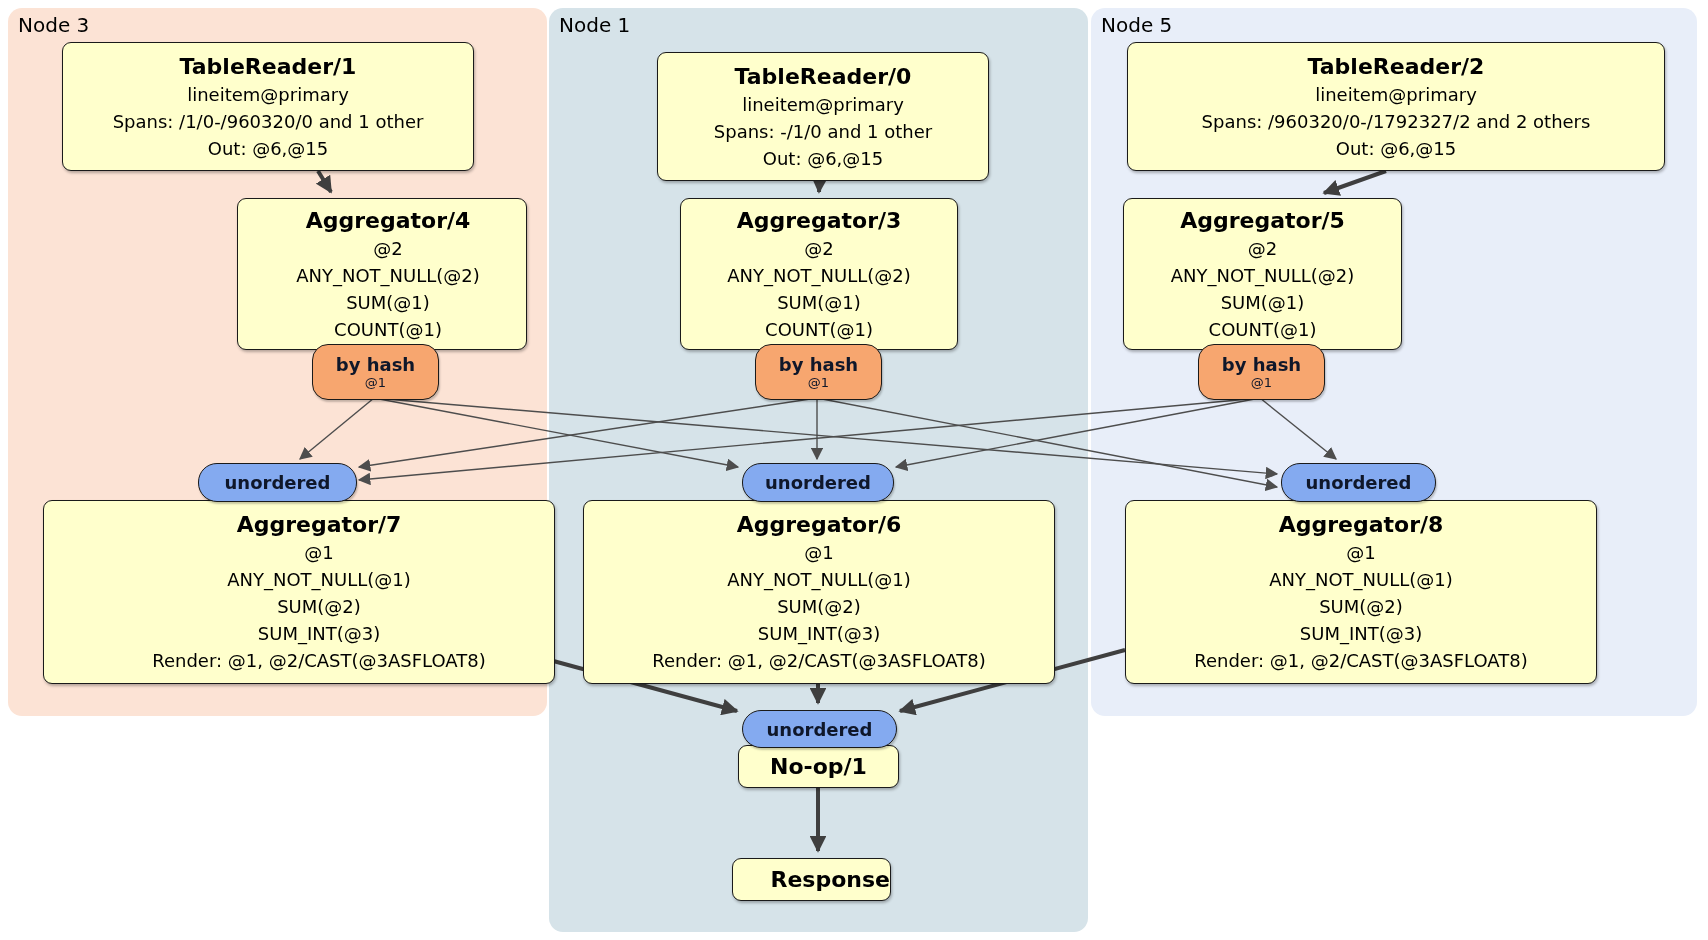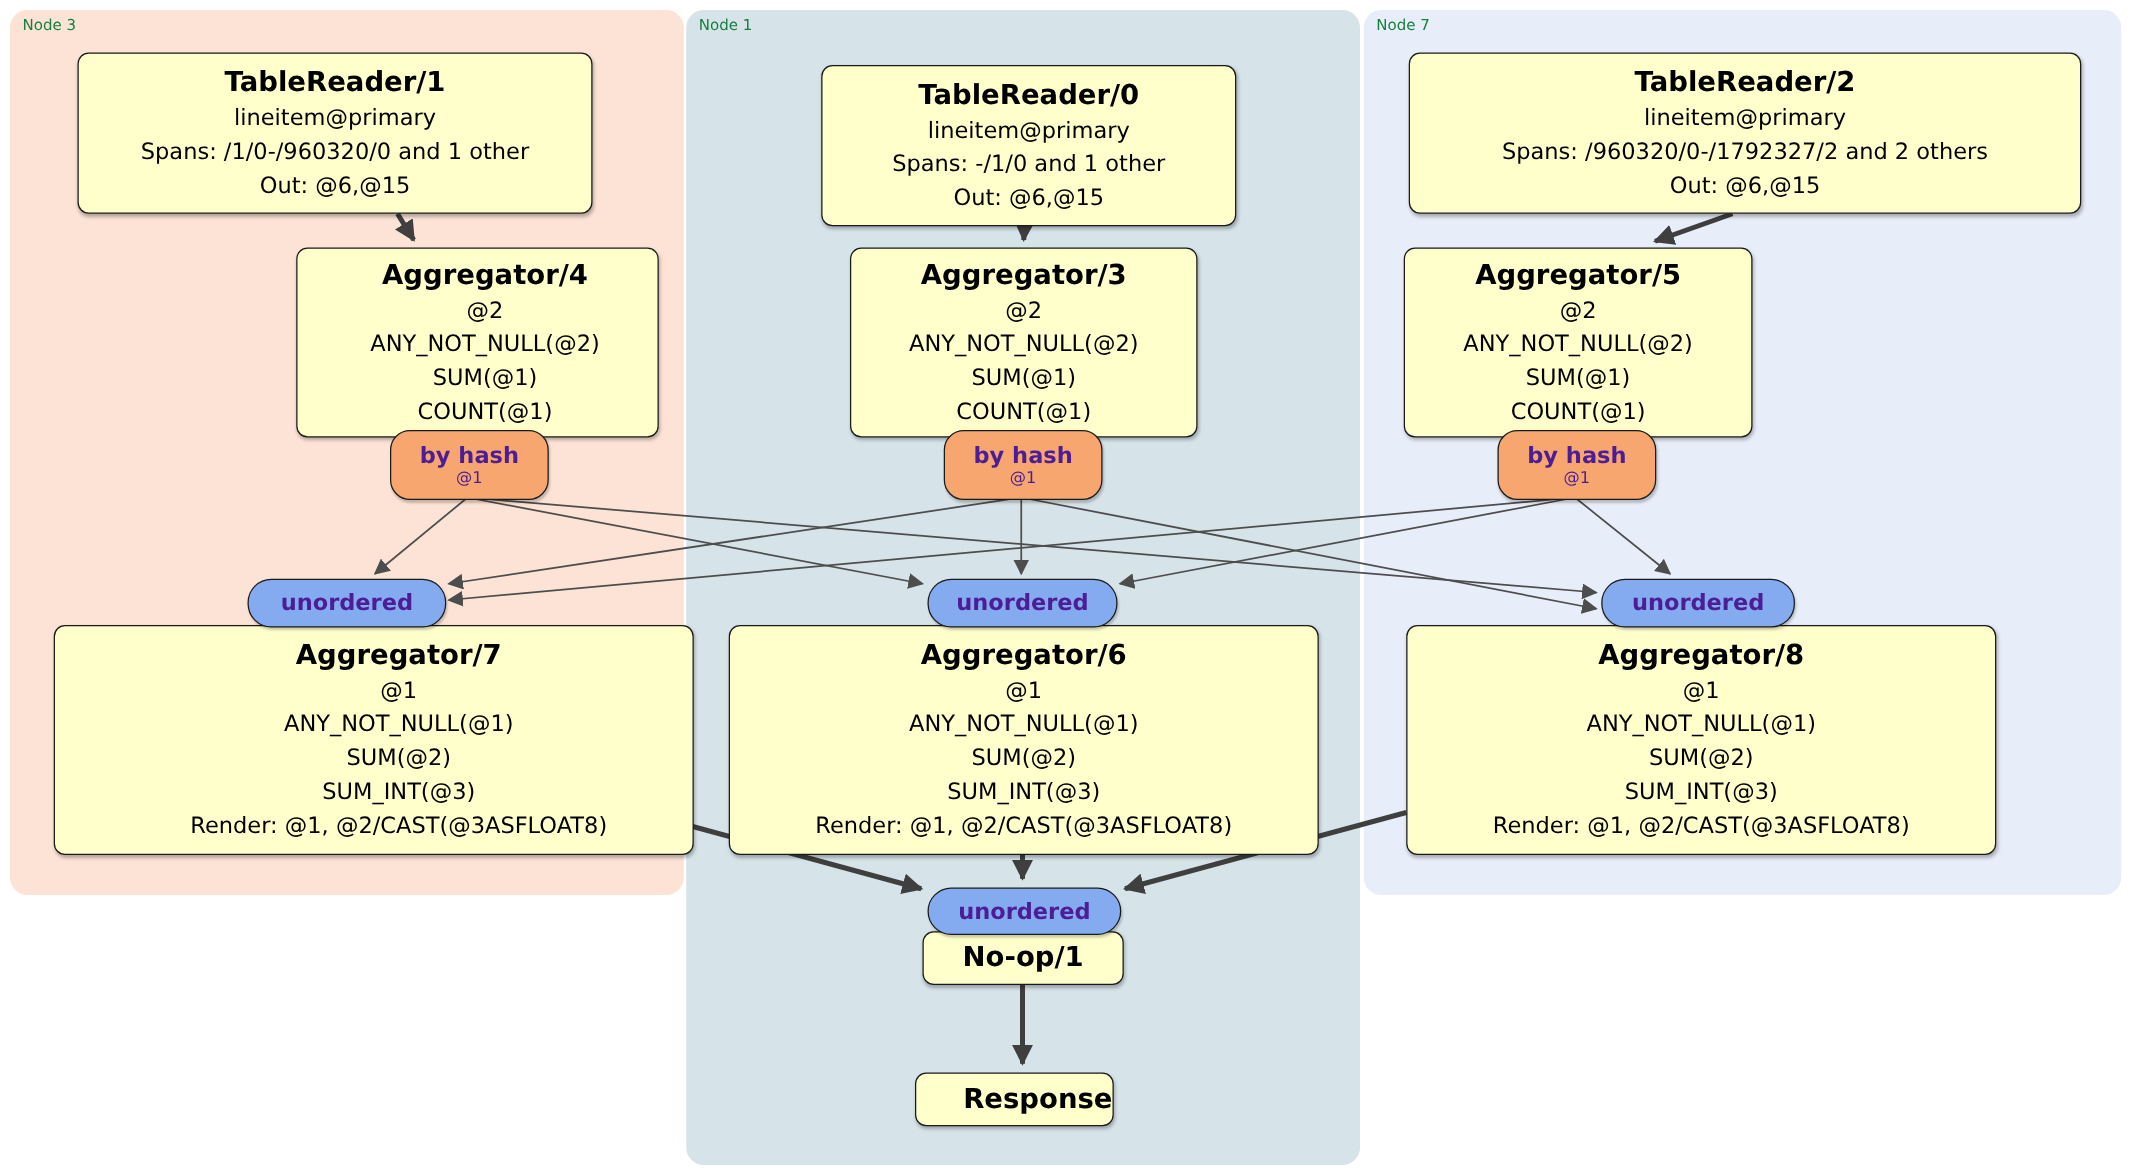--- a/index.html
+++ b/index.html
@@ -1,37 +1,37 @@
 <!DOCTYPE html>
 <html style="--node3-bg: #fce3d5; --node1-bg: #d6e3e9; --node2-bg: #e8eef9; --box-bg: #ffffcc; --hash-pill: #f7a66f; --stream-pill: #84aaf0;"><head>
 <meta charset="utf-8">
 <style>
   html,body{margin:0;padding:0;background:#ffffff;}
   .canvas{
     position:relative;width:1708px;height:940px;background:#ffffff;
     font-family:"DejaVu Sans","Liberation Sans",sans-serif;overflow:hidden;
   }
   .panel{position:absolute;border-radius:14px;z-index:0;}
-  .panel-label{position:absolute;top:5px;left:10px;font-size:12px;color:#15803d;}
+  .panel-label{position:absolute;top:5px;left:10px;font-size:20px;color:#000000;}
   #panel-node3{left:8px;top:8px;width:539px;height:708px;background:var(--node3-bg);}
   #panel-node1{left:549px;top:8px;width:539px;height:924px;background:var(--node1-bg);}
   #panel-node2{left:1091px;top:8px;width:606px;height:708px;background:var(--node2-bg);}
   svg.edges{position:absolute;left:0;top:0;width:1708px;height:940px;z-index:1;}
   line.thin{stroke:#4d4d4d;stroke-width:1.4px;}
   line.thick{stroke:#3f3f3f;stroke-width:4px;}
   .box{
     position:absolute;background:var(--box-bg);border:1.5px solid #1a1a1a;border-radius:9px;
     display:flex;flex-direction:column;align-items:center;justify-content:center;
     box-shadow:1px 2px 3px rgba(0,0,0,.28);z-index:2;text-align:center;color:#000000;
   }
   .box-title{font-weight:bold;font-size:22px;line-height:29px;white-space:nowrap;}
   .box-line{font-size:18px;line-height:27px;white-space:nowrap;}
   .pill{
     position:absolute;display:flex;flex-direction:column;align-items:center;justify-content:center;
-    border:1.5px solid #1a1a1a;z-index:3;box-shadow:1px 2px 2px rgba(0,0,0,.22);color:#4c1d95;
+    border:1.5px solid #1a1a1a;z-index:3;box-shadow:1px 2px 2px rgba(0,0,0,.22);color:#0f172a;
   }
   .pill.hash{background:var(--hash-pill);border-radius:16px;}
   .pill.stream{background:var(--stream-pill);border-radius:19px;}
   .pill-label{font-weight:bold;font-size:18px;line-height:21px;white-space:nowrap;}
   .pill-sub{font-size:13px;line-height:15px;white-space:nowrap;}
   
   #box-tr1{left:62px;top:42px;width:410px;height:127px;}
   #box-tr0{left:657px;top:52px;width:330px;height:127px;}
   #box-tr2{left:1127px;top:42px;width:536px;height:127px;}
   #box-agg4{left:237px;top:198px;width:276px;height:150px;padding-left:12px;}
@@ -56,21 +56,21 @@
 
 <div class="canvas">
 
   <div class="panel" id="panel-node3">
     <div class="panel-label">Node 3</div>
   </div>
   <div class="panel" id="panel-node1">
     <div class="panel-label">Node 1</div>
   </div>
   <div class="panel" id="panel-node2">
-    <div class="panel-label">Node 7</div>
+    <div class="panel-label">Node 5</div>
   </div>
 
   <svg class="edges" id="edges-svg">
     <defs>
       <marker id="arrow-thin" viewBox="0 0 10 10" refX="9" refY="5" markerWidth="9" markerHeight="9" orient="auto">
         <path d="M0,0 L10,5 L0,10 z" fill="#4d4d4d"></path>
       </marker>
       <marker id="arrow-thick" viewBox="0 0 10 10" refX="9" refY="5" markerWidth="4.2" markerHeight="4.2" orient="auto">
         <path d="M0,0 L10,5 L0,10 z" fill="#3f3f3f"></path>
       </marker>

